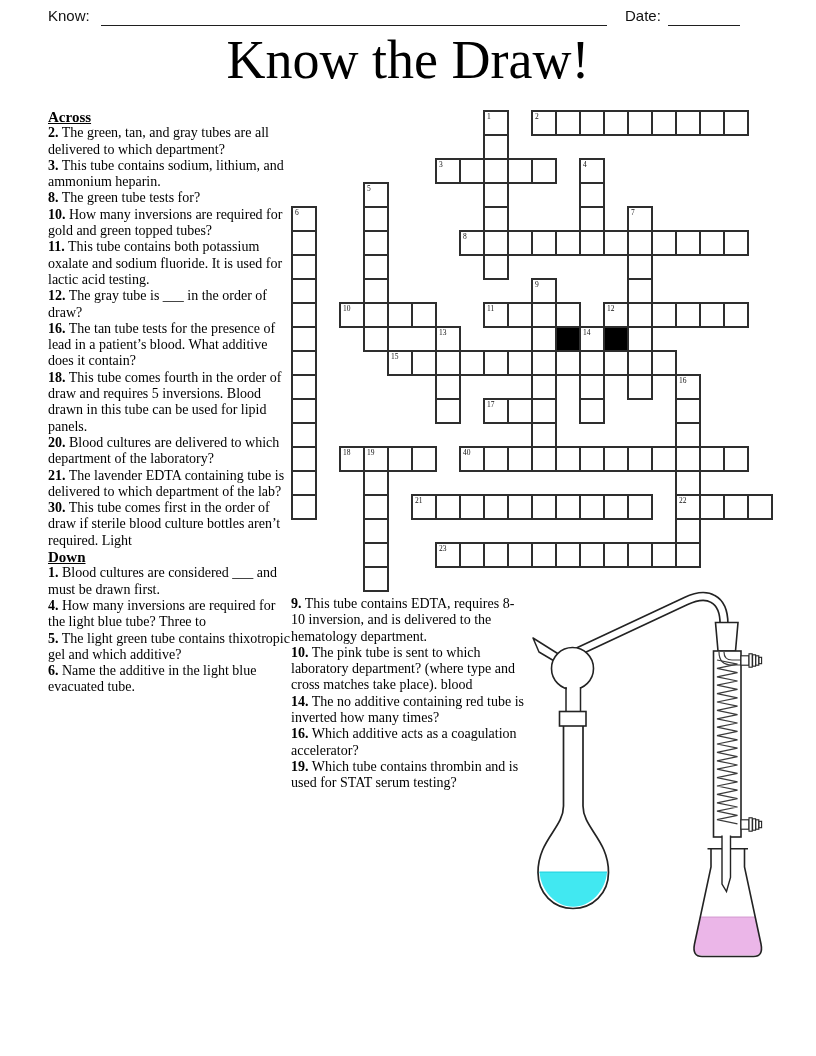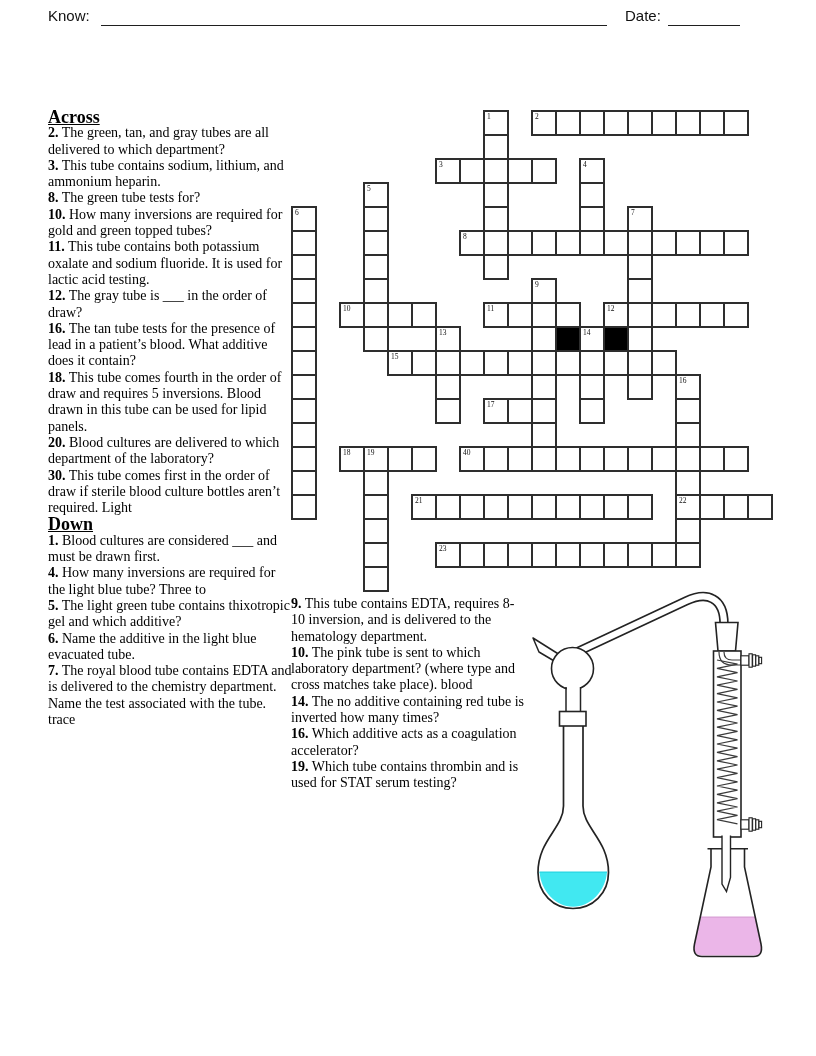--- a/index.html
+++ b/index.html
@@ -10,62 +10,63 @@
   #name-label{left:48px;} #date-label{left:625px;}
   .hline{position:absolute;top:25px;height:0;border-bottom:1.8px solid #1f1f1f;}
   #name-line{left:101px;width:506px;} #date-line{left:668px;width:72px;}
   
   .title{position:absolute;top:33px;left:0;width:816px;margin:0;text-align:center;
          font-family:"Liberation Serif",serif;font-weight:400;font-size:54px;line-height:54px;}
   
   .clue-col{position:absolute;font-size:14px;line-height:16.3px;}
   #col1{left:48px;top:109px;width:244px;}
   #col2{left:291px;top:596px;width:234px;}
-  .heading{font-weight:bold;text-decoration:underline;font-size:18px;}
+  .heading{font-weight:bold;text-decoration:underline;font-size:15px;}
   .clue{margin:0;}
   .clue b{font-weight:bold;}
   
   .cell{position:absolute;width:26px;height:26px;box-sizing:border-box;
         border:2px solid #2e2e2e;background:#fff;}
   .cell.black{background:#000;}
   .cellnum{position:absolute;top:0;left:2px;font:7.5px/9px "Liberation Serif",serif;color:#111;}
   #apparatus{position:absolute;left:525px;top:585px;width:255px;height:380px;}
 </style>
 </head>
 <body>
 
 <div class="page">
 
   <span class="hlabel" id="name-label">Know:</span>
   <div class="hline" id="name-line"></div>
   <span class="hlabel" id="date-label">Date:</span>
   <div class="hline" id="date-line"></div>
 
+  <h1 class="title">Know the Draw!</h1>
 
   <div class="clue-col" id="col1">
     <div class="heading">Across</div>
     <div id="across-list">
         <p class="clue"><b>2.</b> The green, tan, and gray tubes are all delivered to which department?</p>
         <p class="clue"><b>3.</b> This tube contains sodium, lithium, and ammonium heparin.</p>
         <p class="clue"><b>8.</b> The green tube tests for?</p>
         <p class="clue"><b>10.</b> How many inversions are required for gold and green topped tubes?</p>
         <p class="clue"><b>11.</b> This tube contains both potassium oxalate and sodium fluoride. It is used for lactic acid testing.</p>
         <p class="clue"><b>12.</b> The gray tube is ___ in the order of draw?</p>
         <p class="clue"><b>16.</b> The tan tube tests for the presence of lead in a patient’s blood. What additive does it contain?</p>
         <p class="clue"><b>18.</b> This tube comes fourth in the order of draw and requires 5 inversions. Blood drawn in this tube can be used for lipid panels.</p>
         <p class="clue"><b>20.</b> Blood cultures are delivered to which department of the laboratory?</p>
+        <p class="clue"><b>21.</b> The lavender EDTA containing tube is delivered to which department of the lab?</p>
         <p class="clue"><b>30.</b> This tube comes first in the order of draw if sterile blood culture bottles aren’t required. Light</p>
       </div>
     <div class="heading">Down</div>
     <div id="down-list-1">
         <p class="clue"><b>1.</b> Blood cultures are considered ___ and must be drawn first.</p>
         <p class="clue"><b>4.</b> How many inversions are required for the light blue tube? Three to</p>
         <p class="clue"><b>5.</b> The light green tube contains thixotropic gel and which additive?</p>
         <p class="clue"><b>6.</b> Name the additive in the light blue evacuated tube.</p>
-        <p class="clue"><b>7.</b> The royal blood tube contains EDTA and is delivered to the chemistry department. Name the test associated with the tube. trace</p>
       </div>
   </div>
 
   <div class="clue-col" id="col2">
     <div id="down-list-2">
         <p class="clue"><b>9.</b> This tube contains EDTA, requires 8-10 inversion, and is delivered to the hematology department.</p>
         <p class="clue"><b>10.</b> The pink tube is sent to which laboratory department? (where type and cross matches take place). blood</p>
         <p class="clue"><b>14.</b> The no additive containing red tube is inverted how many times?</p>
         <p class="clue"><b>16.</b> Which additive acts as a coagulation accelerator?</p>
         <p class="clue"><b>19.</b> Which tube contains thrombin and is used for STAT serum testing?</p>

